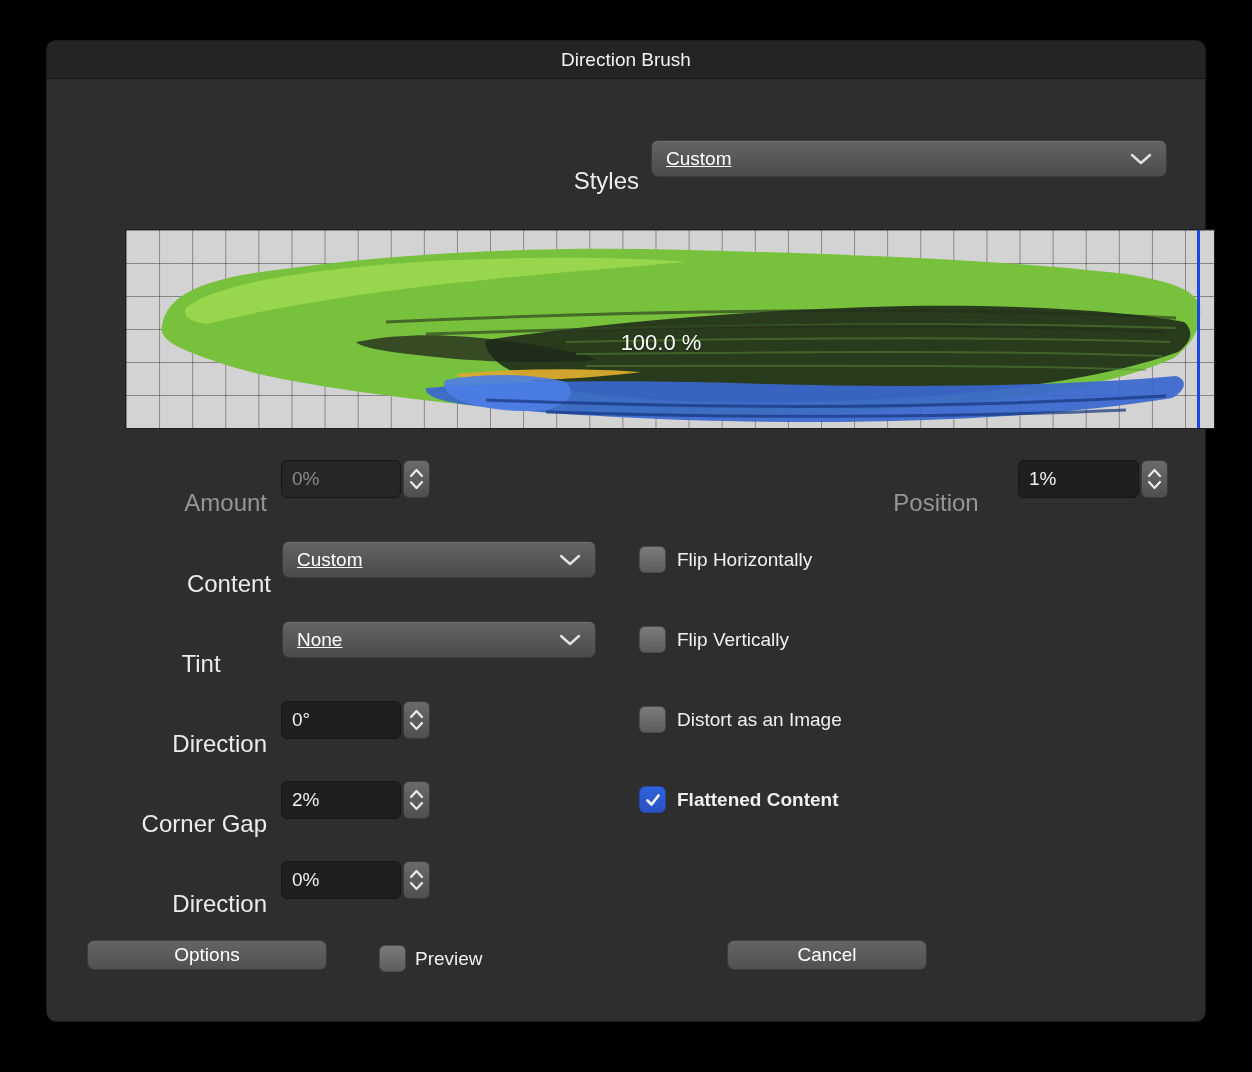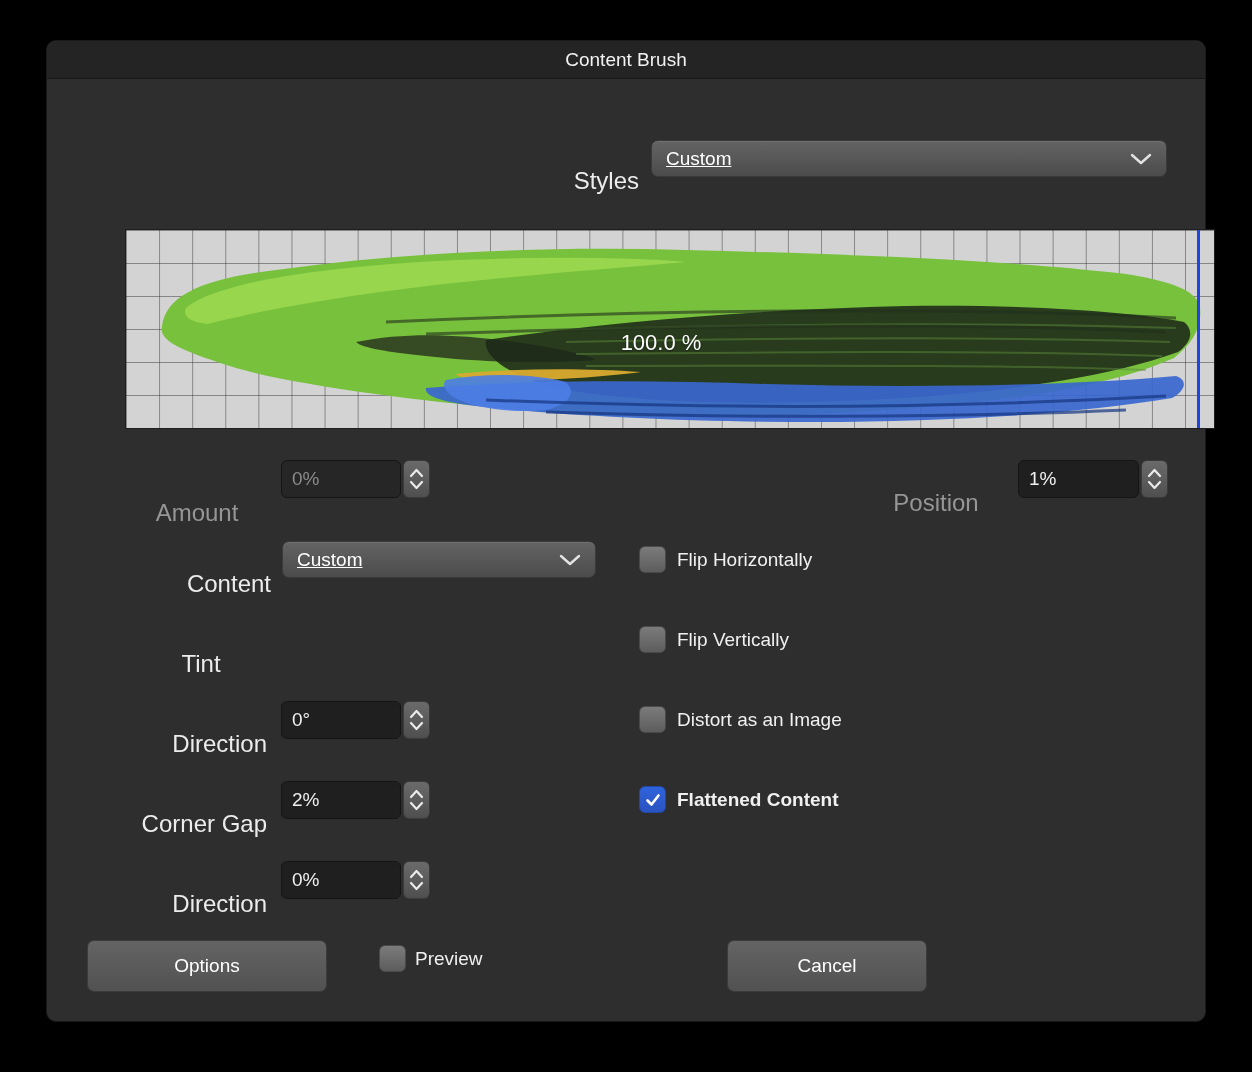--- a/index.html
+++ b/index.html
@@ -26,21 +26,21 @@
   .stepper{position:absolute;width:27px;height:38px;border-radius:6px;
            background:linear-gradient(180deg,#6a6a6a,#4f4f4f);border:1px solid #3a3a3a;
            box-sizing:border-box;display:flex;align-items:center;justify-content:center;}
   .checkbox{position:absolute;width:27px;height:27px;border-radius:6px;
             background:linear-gradient(180deg,#7b7b7b,#5d5d5d);border:1px solid #4a4a4a;
             box-sizing:border-box;display:flex;align-items:center;justify-content:center;}
   .checkbox svg{display:none;}
   .checkbox.checked{background:linear-gradient(180deg,var(--accent-blue,#2f63dc),#2a53c0);border-color:#2346a8;}
   .checkbox.checked svg{display:block;}
   .cklabel{position:absolute;color:#f0f0f0;font-size:19px;line-height:27px;}
-  .btn{position:absolute;height:52px;border-radius:7px;display:flex;align-items:center;
+  .btn{position:absolute;height:30px;border-radius:7px;display:flex;align-items:center;
        justify-content:center;color:#fff;font-size:19px;
        background:linear-gradient(180deg,#646464,#515151);border:1px solid #3c3c3c;
        box-sizing:border-box;}
   .btn.primary{background:linear-gradient(180deg,#4071db,var(--ok-button,#3467cd));border-color:#27479e;}
   .preview{position:absolute;left:30px;top:188px;width:1088px;height:198px;
            background-color:#d3d3d3;border:1px solid #1e1e1e;box-sizing:content-box;
            background-image:
              linear-gradient(to right, rgba(40,40,40,.45) 1px, transparent 1px),
              linear-gradient(to bottom, rgba(40,40,40,.45) 1px, transparent 1px);
            background-size:33.1px 33px;overflow:hidden;margin-left:48px;}
@@ -50,21 +50,21 @@
   .cursorline{position:absolute;left:1071px;top:0;width:3px;height:198px;
               background:var(--cursor-line,#1d46df);}
 </style>
 </head>
 <body>
 
 <div class="stage">
   <div class="dialog">
 
     <div class="titlebar">
-      <div class="title">Content Brush</div>
+      <div class="title">Direction Brush</div>
     </div>
 
     <div class="label" style="left:450px;top:104px;width:142px;text-align:right;">Styles</div>
     <div class="select" style="left:604px;top:99px;width:516px;">
       <span>Custom</span>
       <span class="chev">
         <svg width="22" height="12" viewBox="0 0 22 12">
             <polyline points="2,2 11,10 20,2" fill="none" stroke="#e3e3e3" stroke-width="2.4" stroke-linecap="round" stroke-linejoin="round"></polyline>
           </svg>
       </span>
@@ -91,21 +91,21 @@
         <path d="M320,150 C360,142 410,144 440,152 C450,162 445,174 420,180 C380,184 340,176 326,166 C318,160 316,154 320,150 Z" fill="#4d7de6" opacity="0.9"></path>
         <g stroke="#16357e" stroke-width="3" opacity="0.7" fill="none">
           <path d="M360,170 C560,178 800,180 1040,166"></path>
           <path d="M420,182 C600,188 820,188 1000,180"></path>
         </g>
       </svg>
       <div class="zoomtext">100.0 %</div>
       <div class="cursorline"></div>
     </div>
 
-    <div class="label dim" style="left:80px;top:436px;width:140px;text-align:center;">Amount</div>
+    <div class="label dim" style="left:80px;top:426px;width:140px;text-align:right;">Amount</div>
     <div class="field dimval" style="left:234px;top:419px;width:120px;">
       <span>0%</span>
     </div>
     <div class="stepper" style="left:356px;top:419px;">
       <svg width="15" height="24" viewBox="0 0 15 24">
           <g fill="none" stroke="#eaeaea" stroke-width="2.2" stroke-linecap="round" stroke-linejoin="round">
             <polyline points="2,9 7.5,3 13,9"></polyline>
             <polyline points="2,15 7.5,21 13,15"></polyline>
           </g>
         </svg>
@@ -132,20 +132,28 @@
             <polyline points="2,2 11,10 20,2" fill="none" stroke="#e3e3e3" stroke-width="2.4" stroke-linecap="round" stroke-linejoin="round"></polyline>
           </svg>
       </span>
     </div>
     <div class="checkbox" style="left:592px;top:505px;">
       
     </div>
     <div class="cklabel" style="left:630px;top:505px;">Flip Horizontally</div>
 
     <div class="label" style="left:84px;top:587px;width:140px;text-align:center;">Tint</div>
+    <div class="select" style="left:235px;top:580px;width:314px;">
+      <span>None</span>
+      <span class="chev">
+        <svg width="22" height="12" viewBox="0 0 22 12">
+            <polyline points="2,2 11,10 20,2" fill="none" stroke="#e3e3e3" stroke-width="2.4" stroke-linecap="round" stroke-linejoin="round"></polyline>
+          </svg>
+      </span>
+    </div>
     <div class="checkbox" style="left:592px;top:585px;">
       
     </div>
     <div class="cklabel" style="left:630px;top:585px;">Flip Vertically</div>
 
     <div class="label" style="left:80px;top:667px;width:140px;text-align:right;">Direction</div>
     <div class="field" style="left:234px;top:660px;width:120px;">
       <span>0°</span>
     </div>
     <div class="stepper" style="left:356px;top:660px;">

